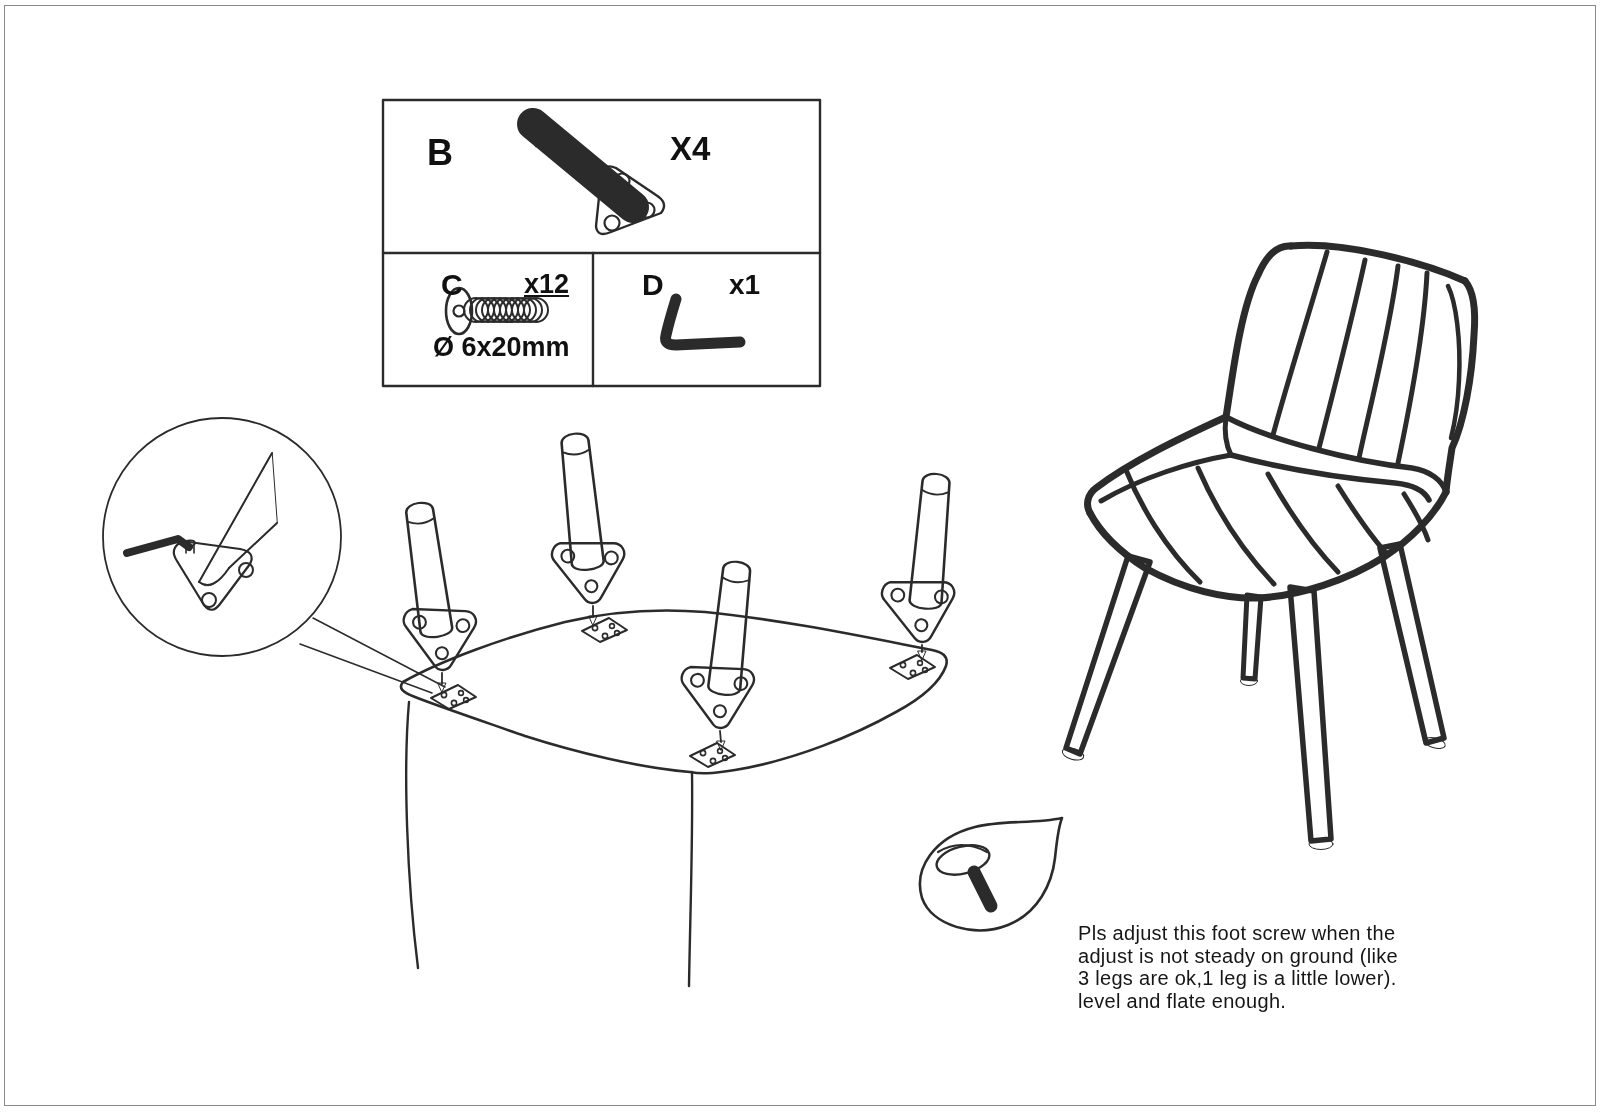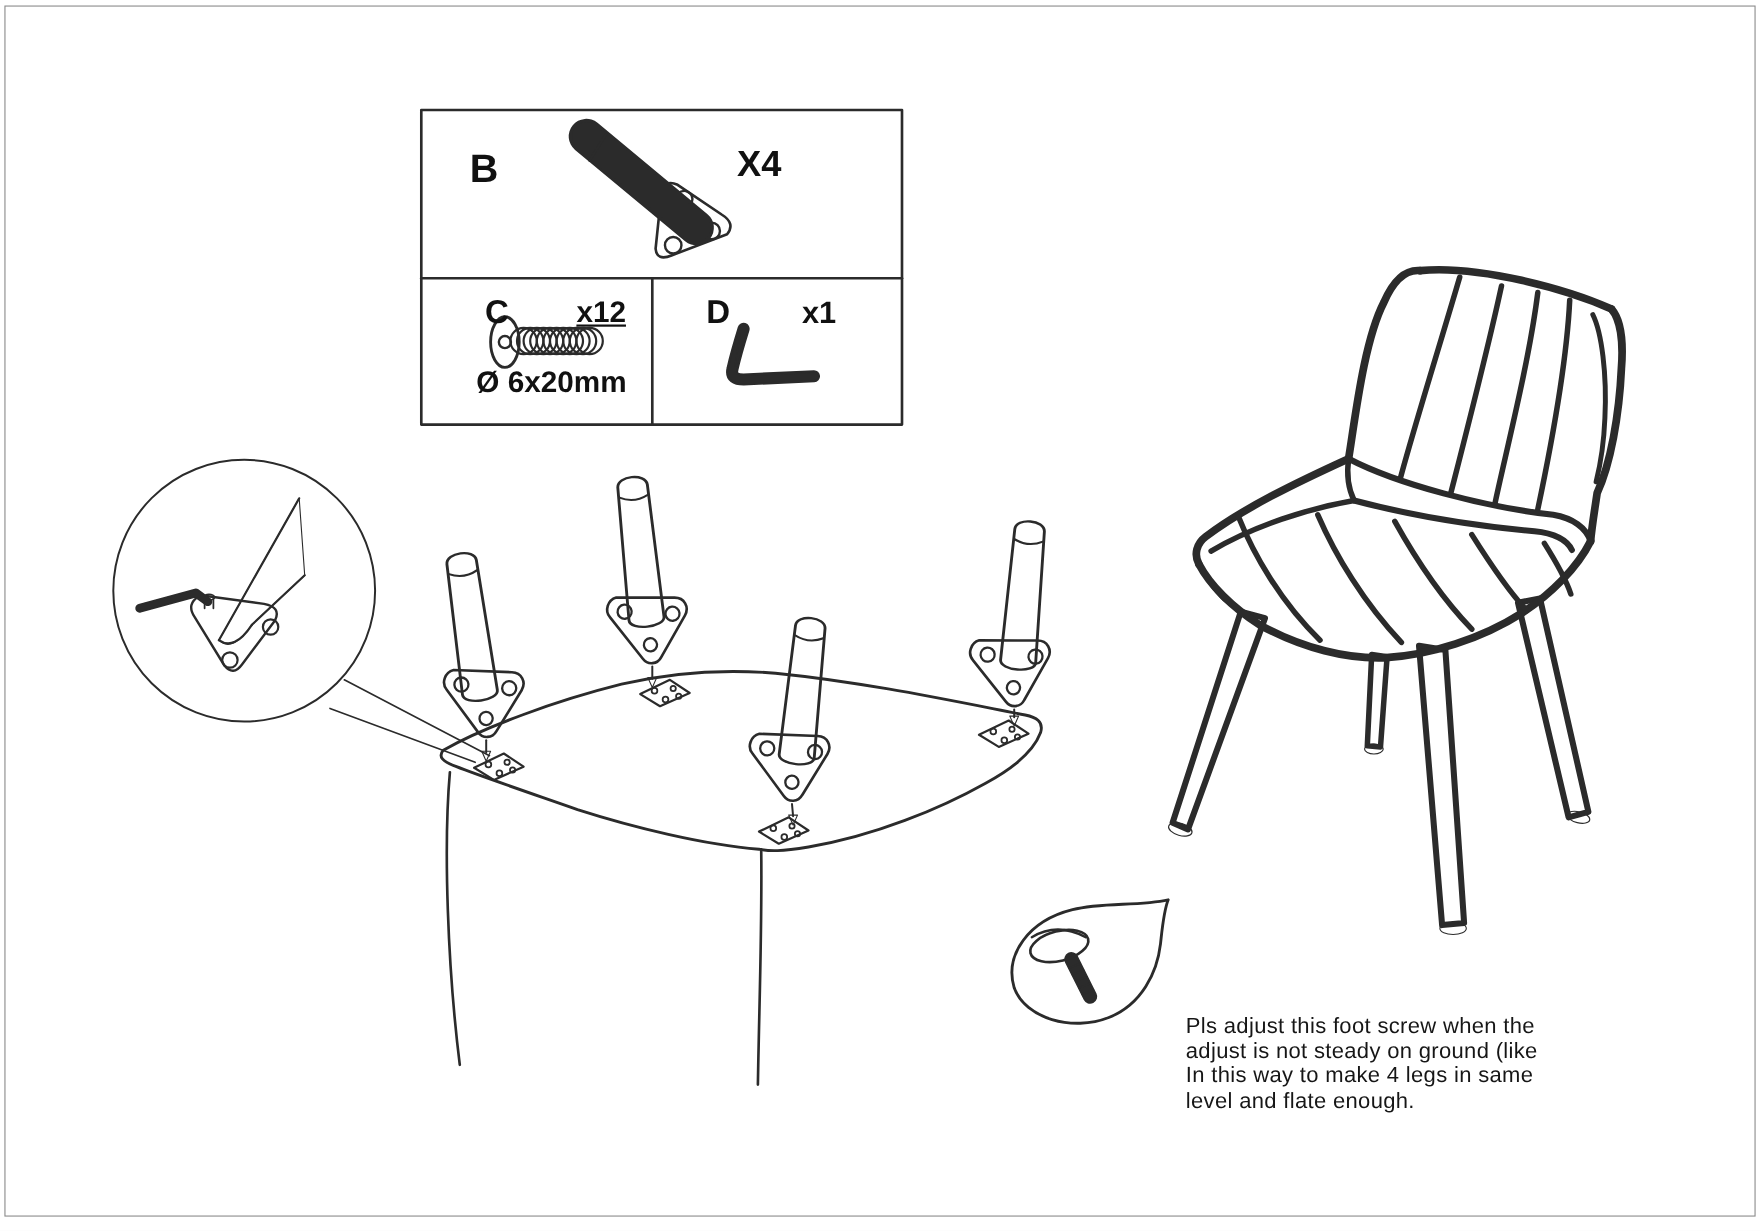--- a/index.html
+++ b/index.html
@@ -238,16 +238,16 @@
   <div class="lbl" style="left:441px;top:270px;font-size:30px;">C</div>
   <div class="lbl" style="left:524px;top:271px;font-size:27px;text-decoration:underline;">x12</div>
   <div class="lbl" style="left:433px;top:334px;font-size:27px;text-align:right;">Ø 6x20mm</div>
 
   <div class="lbl" style="left:642px;top:270px;font-size:30px;">D</div>
   <div class="lbl" style="left:729px;top:271px;font-size:28px;">x1</div>
 
   <div class="note">
     <div>Pls adjust this foot screw when the</div>
     <div>adjust is not steady on ground (like</div>
-    <div>In this way to make 4 legs in same</div>
+    <div>3 legs are ok,1 leg is a little lower).</div>
     <div>level and flate enough.</div>
   </div>
 </div>
 
 </body></html>

